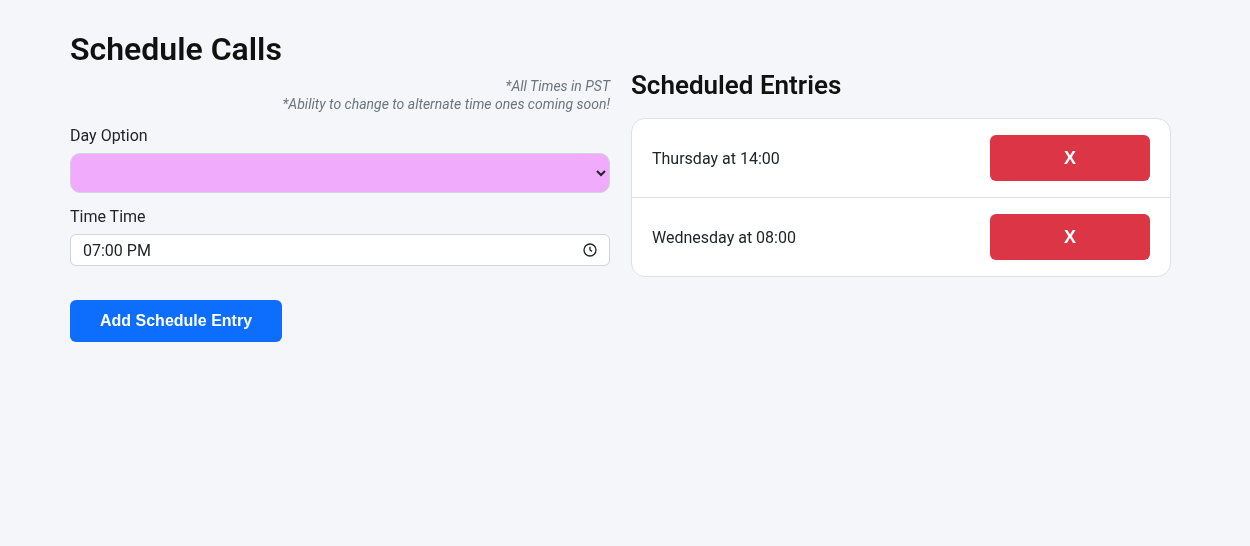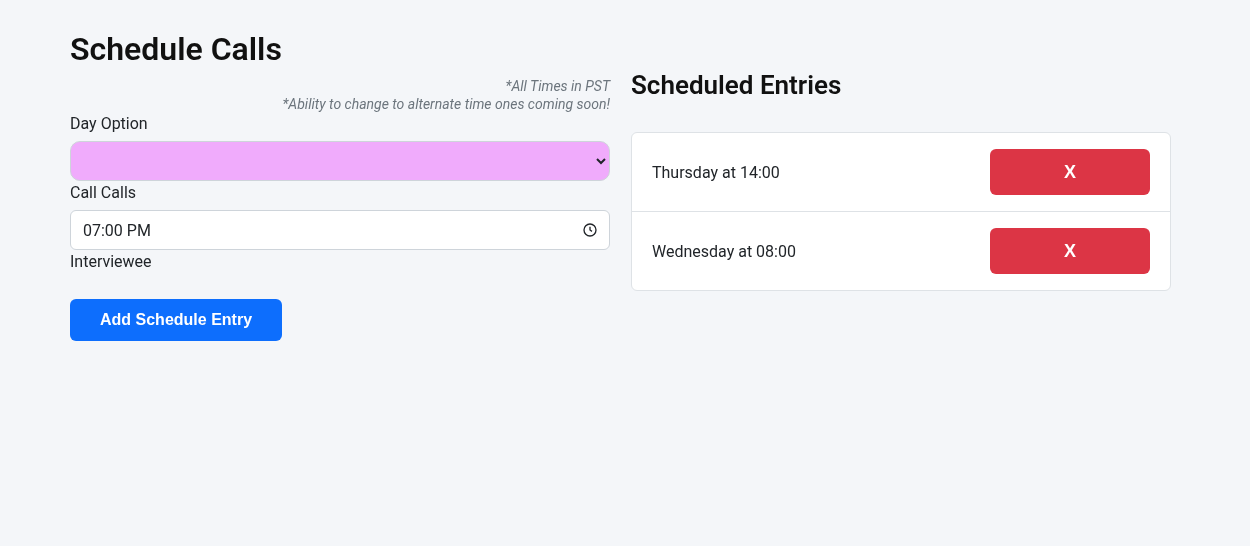--- a/index.html
+++ b/index.html
@@ -35,21 +35,21 @@
       color: #111;
     }
     .note {
       font-style: italic;
       font-size: 14px;
       color: #6c757d;
       margin-bottom: 2px;
       text-align: right;
     }
     .form-group {
-      margin-top: 2px;
+      margin-top: 14px;
     }
     .form-label {
       display: block;
       font-size: 16px;
       margin-bottom: 8px;
       color: #212529;
     }
     .form-control {
       width: 100%;
       padding: 18px 12px;
@@ -67,21 +67,21 @@
       position: relative;
     }
     .time-input {
       width: 100%;
       padding: 8px 40px 8px 12px;
       font-size: 16px;
       border: 1px solid #ced4da;
       border-radius: 6px;
       background: #fff;
       color: #212529;
-      height: 40px;
+      height: 32px;
       font-family: inherit;
     }
     .clock-icon {
       position: absolute;
       right: 12px;
       top: 50%;
       transform: translateY(-50%);
       width: 16px;
       height: 16px;
       pointer-events: none;
@@ -93,26 +93,26 @@
       border: none;
       border-radius: 6px;
       padding: 12px 30px;
       font-size: 16px;
       font-weight: 600;
       cursor: pointer;
     }
     h2.section-title {
       font-size: 26px;
       font-weight: 600;
-      margin-bottom: 32px;
+      margin-bottom: 18px;
       color: #111;
     }
     .entries-list {
       border: 1px solid #dee2e6;
-      border-radius: 6px;
+      border-radius: 14px;
       background: #fff;
       overflow: hidden;
     }
     .entry-row {
       display: flex;
       align-items: center;
       justify-content: space-between;
       padding: 16px 20px;
       border-bottom: 1px solid #dee2e6;
     }
@@ -148,32 +148,31 @@
     <p class="note">*Ability to change to alternate time ones coming soon!</p>
 
     <div class="form-group">
       <label class="form-label">Day Option</label>
       <select class="form-control">
         <option>Sunday</option>
       </select>
     </div>
 
     <div class="form-group">
-      <label class="form-label">Call Calls</label>
+      <label class="form-label">Time Time</label>
       <div class="time-wrapper">
         <input type="text" class="time-input" value="07:00 PM" style="">
         <svg class="clock-icon" viewBox="0 0 24 24" fill="none" stroke="#212529" stroke-width="2">
           <circle cx="12" cy="12" r="9"></circle>
           <path d="M12 7v5l3 2"></path>
         </svg>
       </div>
     </div>
 
     <div class="form-group">
-      <label class="form-label">Interviewee</label>
     </div>
 
     <button class="btn-primary">Add Schedule Entry</button>
   </div>
 
   <div class="right-col">
     <h2 class="section-title">Scheduled Entries</h2>
     <div class="entries-list">
       <div class="entry-row">
         <span class="entry-text">Thursday at 14:00</span>

